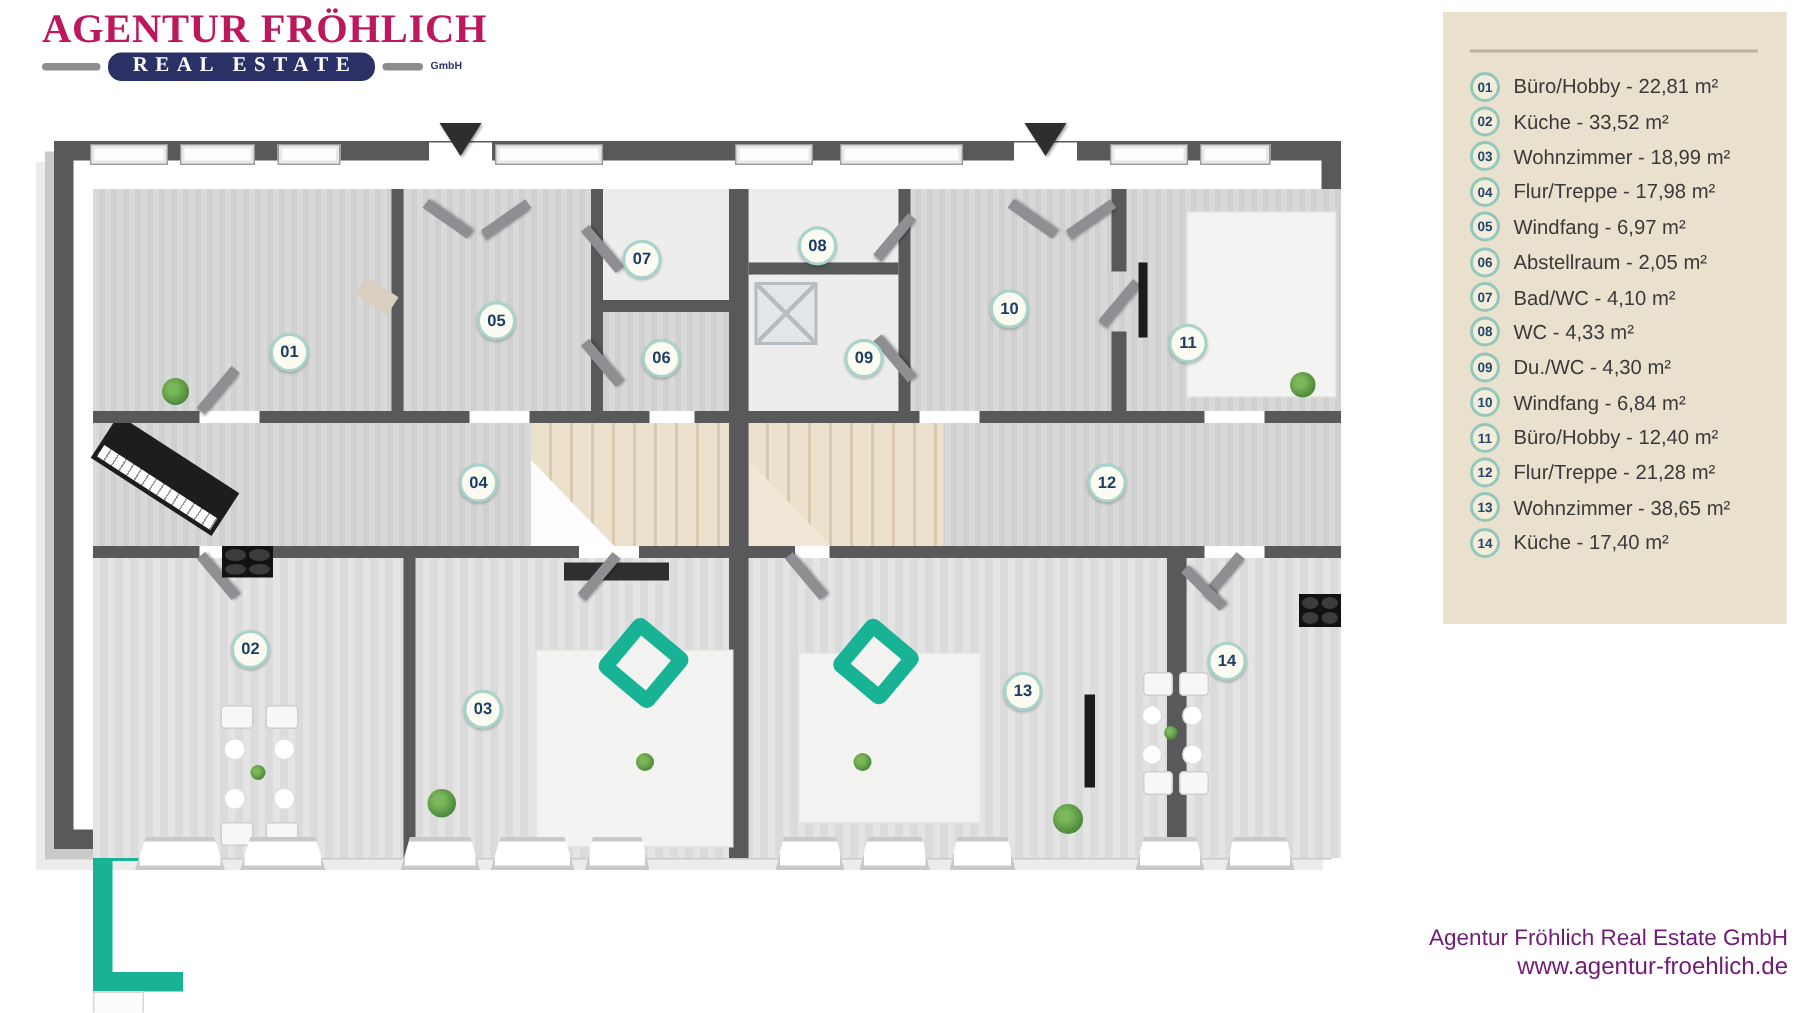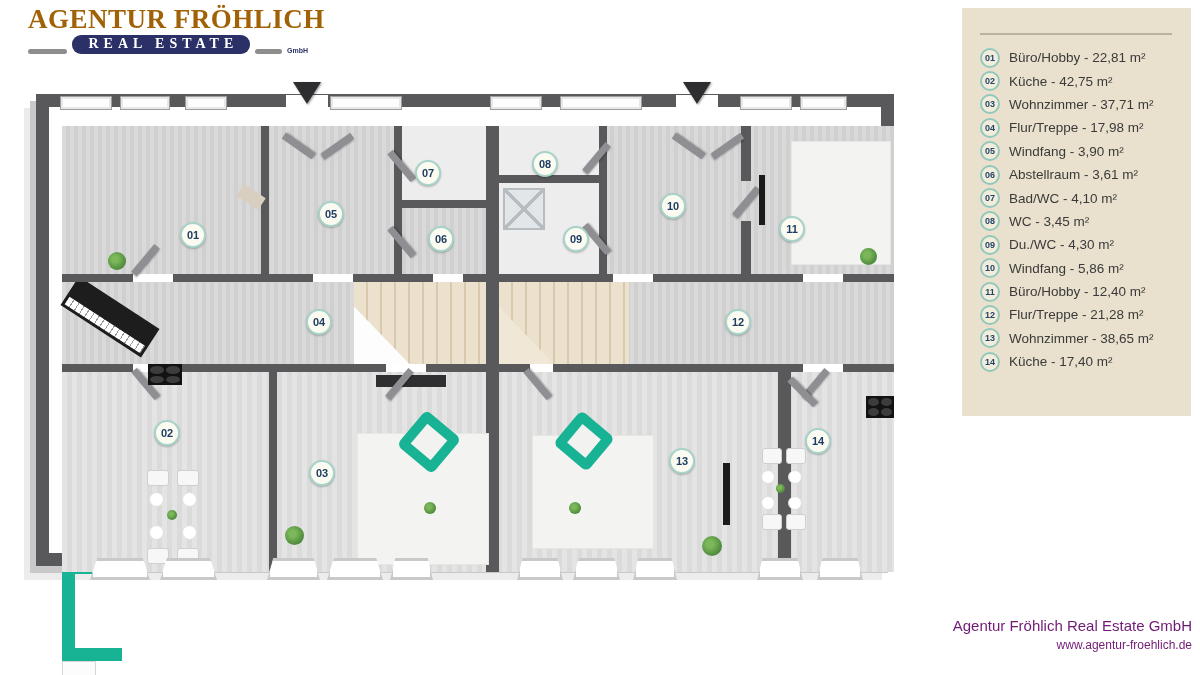--- a/index.html
+++ b/index.html
@@ -4,22 +4,22 @@
 <style>
   html,body{margin:0;padding:0;}
   body{width:1200px;height:675px;position:relative;background:#ffffff;overflow:hidden;
        font-family:"Liberation Sans",sans-serif;}
 
   
   #logo{position:absolute;left:28px;top:4px;width:280px;text-align:center;}
   .monogram{font-family:"Liberation Serif",serif;font-size:38px;line-height:40px;
             color:#8d8273;letter-spacing:-7px;font-weight:600;}
   .brand-name{font-family:"Liberation Serif",serif;font-size:27px;line-height:30px;
-              color:#a16207;font-weight:700;letter-spacing:.5px;white-space:nowrap;}
-  .banner-row{display:flex;align-items:flex-end;justify-content:center;gap:5px;margin-top:1px;}
+              color:#be185d;font-weight:700;letter-spacing:.5px;white-space:nowrap;}
+  .banner-row{display:flex;align-items:center;justify-content:center;gap:5px;margin-top:1px;}
   .banner-line{height:5px;background:#8d8d8d;border-radius:3px;}
   .banner-box{background:#2b3067;color:#fff;font-family:"Liberation Serif",serif;
               font-size:14px;font-weight:700;letter-spacing:5px;padding:1px 12px 2px 16px;
               border-radius:9px;white-space:nowrap;}
   .banner-suffix{font-size:7px;color:#2b3067;font-weight:700;}
 
   
   #plan{position:absolute;left:36px;top:88px;width:858px;height:500px;}
   .shell{position:absolute;left:0;top:6px;width:832px;height:446px;border:13px solid #59595b;
          background:#fff;box-shadow:-6px 7px 0 #c9c9c9,-12px 14px 0 #ececec;}
@@ -76,21 +76,21 @@
   #legend ul{list-style:none;margin:11px 0 0 0;padding:0;}
   #legend li{display:flex;align-items:center;gap:9px;height:23.4px;}
   .lg-badge{width:16px;height:16px;min-width:16px;border-radius:50%;border:2px solid #92c8bc;
             background:#f2ecdb;color:#23476b;font-size:9px;font-weight:700;display:flex;
             align-items:center;justify-content:center;}
   .lg-label{font-size:13.5px;color:#3a3a3a;white-space:nowrap;}
 
   
   #footer{position:absolute;right:8px;top:616px;text-align:right;color:#701a75;}
   #footer .f1{font-size:15px;line-height:20px;}
-  #footer .f2{font-size:12px;line-height:18px;}
+  #footer .f2{font-size:16px;line-height:18px;}
 </style>
 </head>
 <body>
 
 <div id="logo">
   <div class="brand-name">AGENTUR FRÖHLICH</div>
   <div class="banner-row">
     <span class="banner-line" style="width:56px"></span>
     <span class="banner-box">REAL ESTATE</span>
     <span class="banner-line" style="width:38px"></span>
@@ -287,53 +287,53 @@
 
 <div id="legend">
   <div class="legend-divider"></div>
   <ul>
     <li>
         <span class="lg-badge">01</span>
         <span class="lg-label">Büro/Hobby - 22,81 m²</span>
       </li>
     <li>
         <span class="lg-badge">02</span>
-        <span class="lg-label">Küche - 42,75 m²</span>
+        <span class="lg-label">Küche - 33,52 m²</span>
       </li>
     <li>
         <span class="lg-badge">03</span>
-        <span class="lg-label">Wohnzimmer - 37,71 m²</span>
+        <span class="lg-label">Wohnzimmer - 18,99 m²</span>
       </li>
     <li>
         <span class="lg-badge">04</span>
         <span class="lg-label">Flur/Treppe - 17,98 m²</span>
       </li>
     <li>
         <span class="lg-badge">05</span>
-        <span class="lg-label">Windfang - 3,90 m²</span>
+        <span class="lg-label">Windfang - 6,97 m²</span>
       </li>
     <li>
         <span class="lg-badge">06</span>
-        <span class="lg-label">Abstellraum - 3,61 m²</span>
+        <span class="lg-label">Abstellraum - 2,05 m²</span>
       </li>
     <li>
         <span class="lg-badge">07</span>
         <span class="lg-label">Bad/WC - 4,10 m²</span>
       </li>
     <li>
         <span class="lg-badge">08</span>
-        <span class="lg-label">WC - 3,45 m²</span>
+        <span class="lg-label">WC - 4,33 m²</span>
       </li>
     <li>
         <span class="lg-badge">09</span>
         <span class="lg-label">Du./WC - 4,30 m²</span>
       </li>
     <li>
         <span class="lg-badge">10</span>
-        <span class="lg-label">Windfang - 5,86 m²</span>
+        <span class="lg-label">Windfang - 6,84 m²</span>
       </li>
     <li>
         <span class="lg-badge">11</span>
         <span class="lg-label">Büro/Hobby - 12,40 m²</span>
       </li>
     <li>
         <span class="lg-badge">12</span>
         <span class="lg-label">Flur/Treppe - 21,28 m²</span>
       </li>
     <li>

